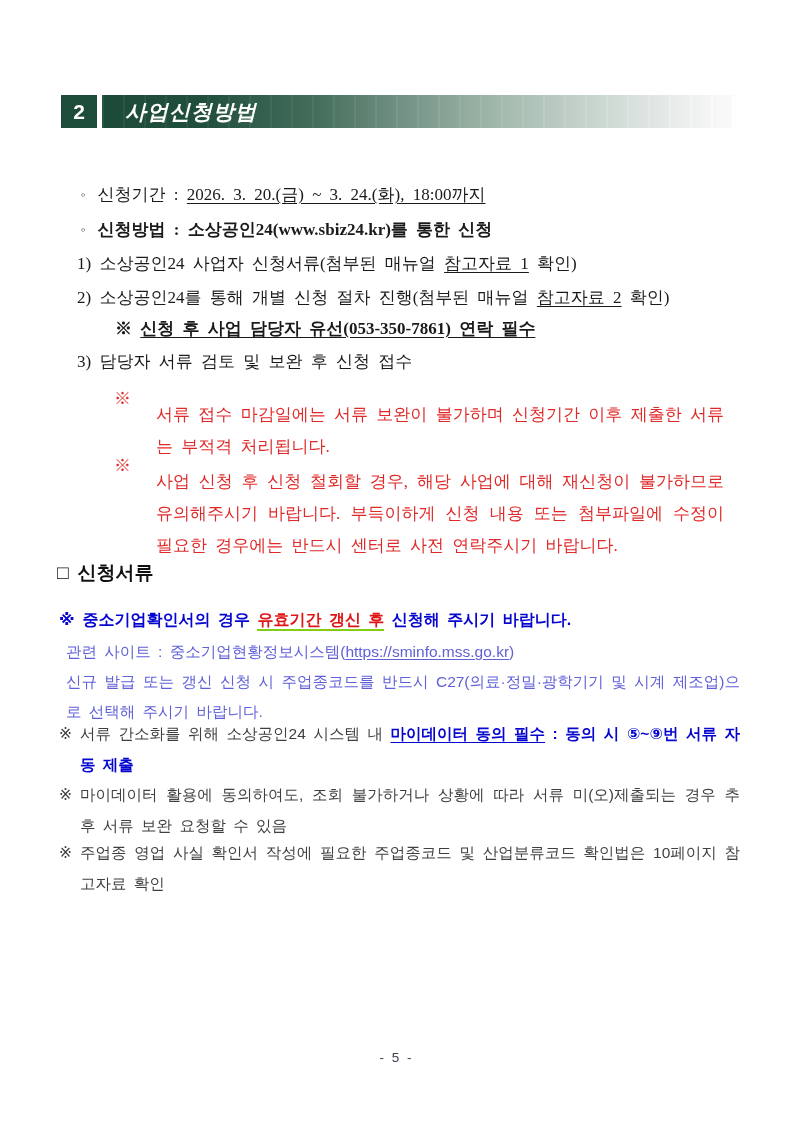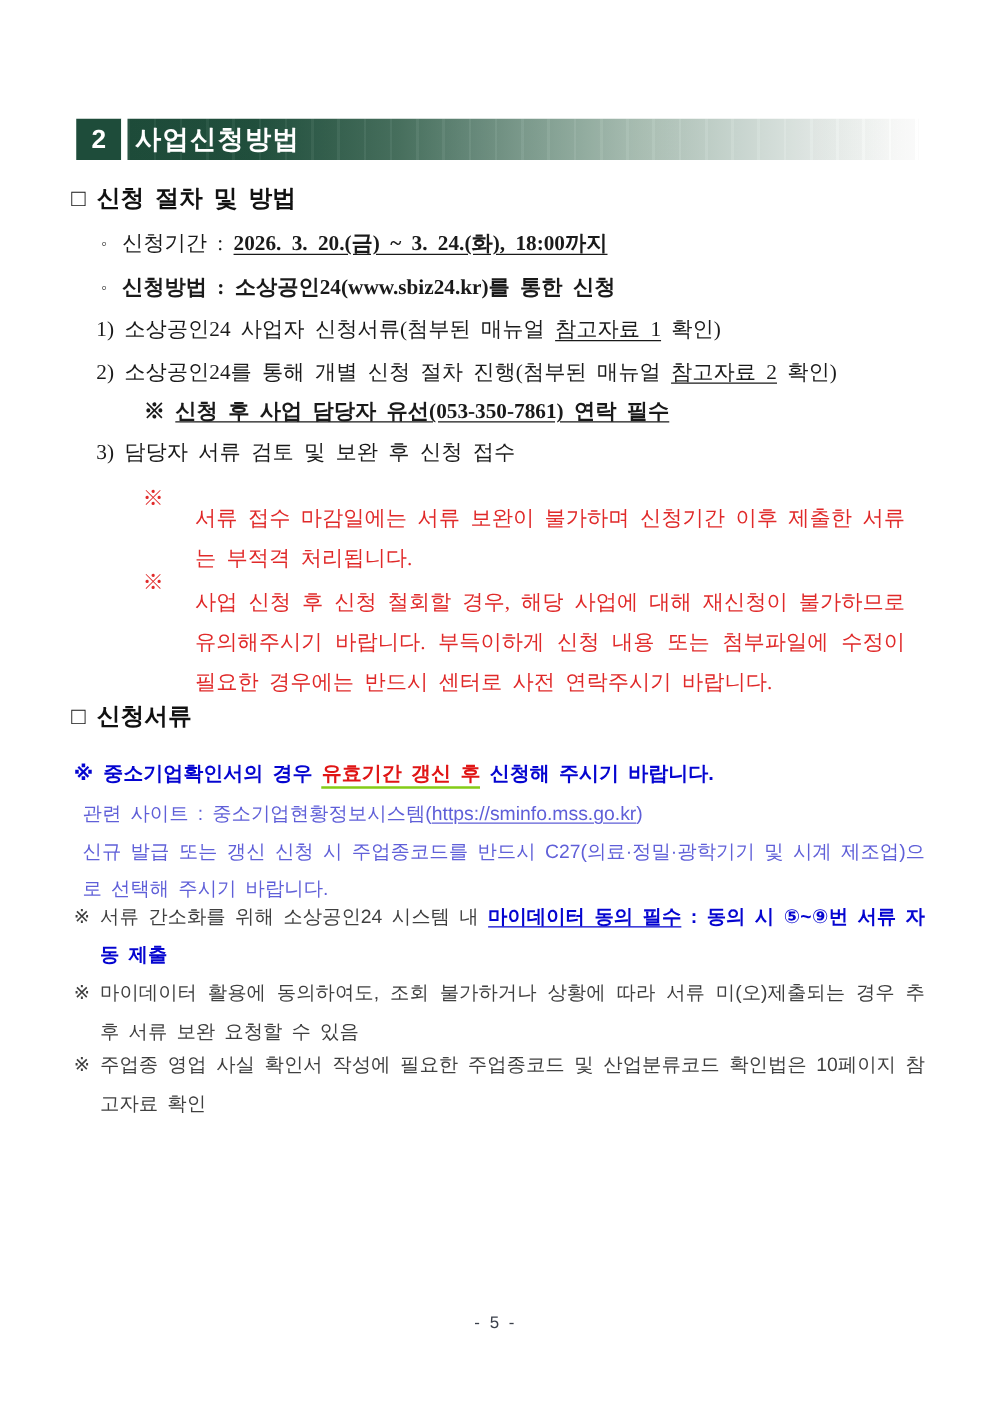--- a/index.html
+++ b/index.html
@@ -17,38 +17,39 @@
   .banner{left:61px;top:95px;width:674px;height:33px;display:flex;}
   .banner-num{
     width:36px;height:33px;flex:0 0 auto;
     background:#1e4c3a;color:#ffffff;
     font-family:"Liberation Sans","DejaVu Sans",sans-serif;
     font-weight:bold;font-size:21px;line-height:33px;text-align:center;
   }
   .banner-gap{width:5px;flex:0 0 auto;background:#ffffff;}
   .banner-title{
     flex:1;height:33px;line-height:33px;
-    padding-left:6px;box-sizing:border-box;
+    padding-left:23px;box-sizing:border-box;
     color:#ffffff;font-family:"Liberation Sans","DejaVu Sans",sans-serif;
     font-weight:bold;font-size:21px;letter-spacing:1px;
     background:
       repeating-linear-gradient(90deg, rgba(255,255,255,0.05) 0 2px, rgba(0,0,0,0.02) 2px 21px),
       linear-gradient(90deg,#1e4c3a 0%,#21503d 16%,#47705e 34%,#7d9c8e 50%,#a9bfb3 64%,#cbd8d2 77%,#e6ece9 88%,#fbfcfb 97%,#ffffff 100%);
+    font-style: italic;
   }
 
   
   .h2{left:57px;font-size:19px;font-weight:bold;color:#111111;white-space:nowrap;word-spacing:4px;}
   .h2 .sq{font-size:19px;margin-right:9px;}
   #heading-procedure{top:146px;}
   #heading-documents{top:560px;}
 
   
   .line{white-space:nowrap;word-spacing:4px;font-size:17px;color:#1a1a1a;}
   .bullet{font-size:13px;vertical-align:1px;margin-right:12px;color:#333;}
-  .bold{font-weight:bold;}
+  .bold{font-weight:normal;}
   .u{text-decoration:underline;text-underline-offset:3px;}
   #line-period{left:81px;top:183px;}
   #line-method{left:81px;top:218px;font-weight:bold;}
   #line-step1{left:77px;top:252px;}
   #line-step2{left:77px;top:286px;}
   #line-contact{left:115px;top:317px;font-weight:bold;}
   #line-step3{left:77px;top:350px;}
 
   
   .warn{display:flex;color:#e02929;font-size:17px;line-height:32px;word-spacing:4px;}
@@ -89,23 +90,20 @@
   <div class="abs banner">
     <div class="banner-num">
       <span>2</span>
     </div>
     <div class="banner-gap"></div>
     <div class="banner-title">
       <span>사업신청방법</span>
     </div>
   </div>
 
-  <div class="abs h2" id="heading-procedure">
-    <span class="sq">□</span><span>신청 절차 및 방법</span>
-  </div>
 
   <div class="abs line" id="line-period">
     <span class="bullet">◦</span><span>신청기간 : </span><span class="bold u">2026. 3. 20.(금) ~ 3. 24.(화), 18:00까지</span>
   </div>
 
   <div class="abs line" id="line-method">
     <span class="bullet">◦</span><span>신청방법 : </span><span>소상공인24(www.sbiz24.kr)를 통한 신청</span>
   </div>
 
   <div class="abs line" id="line-step1">

